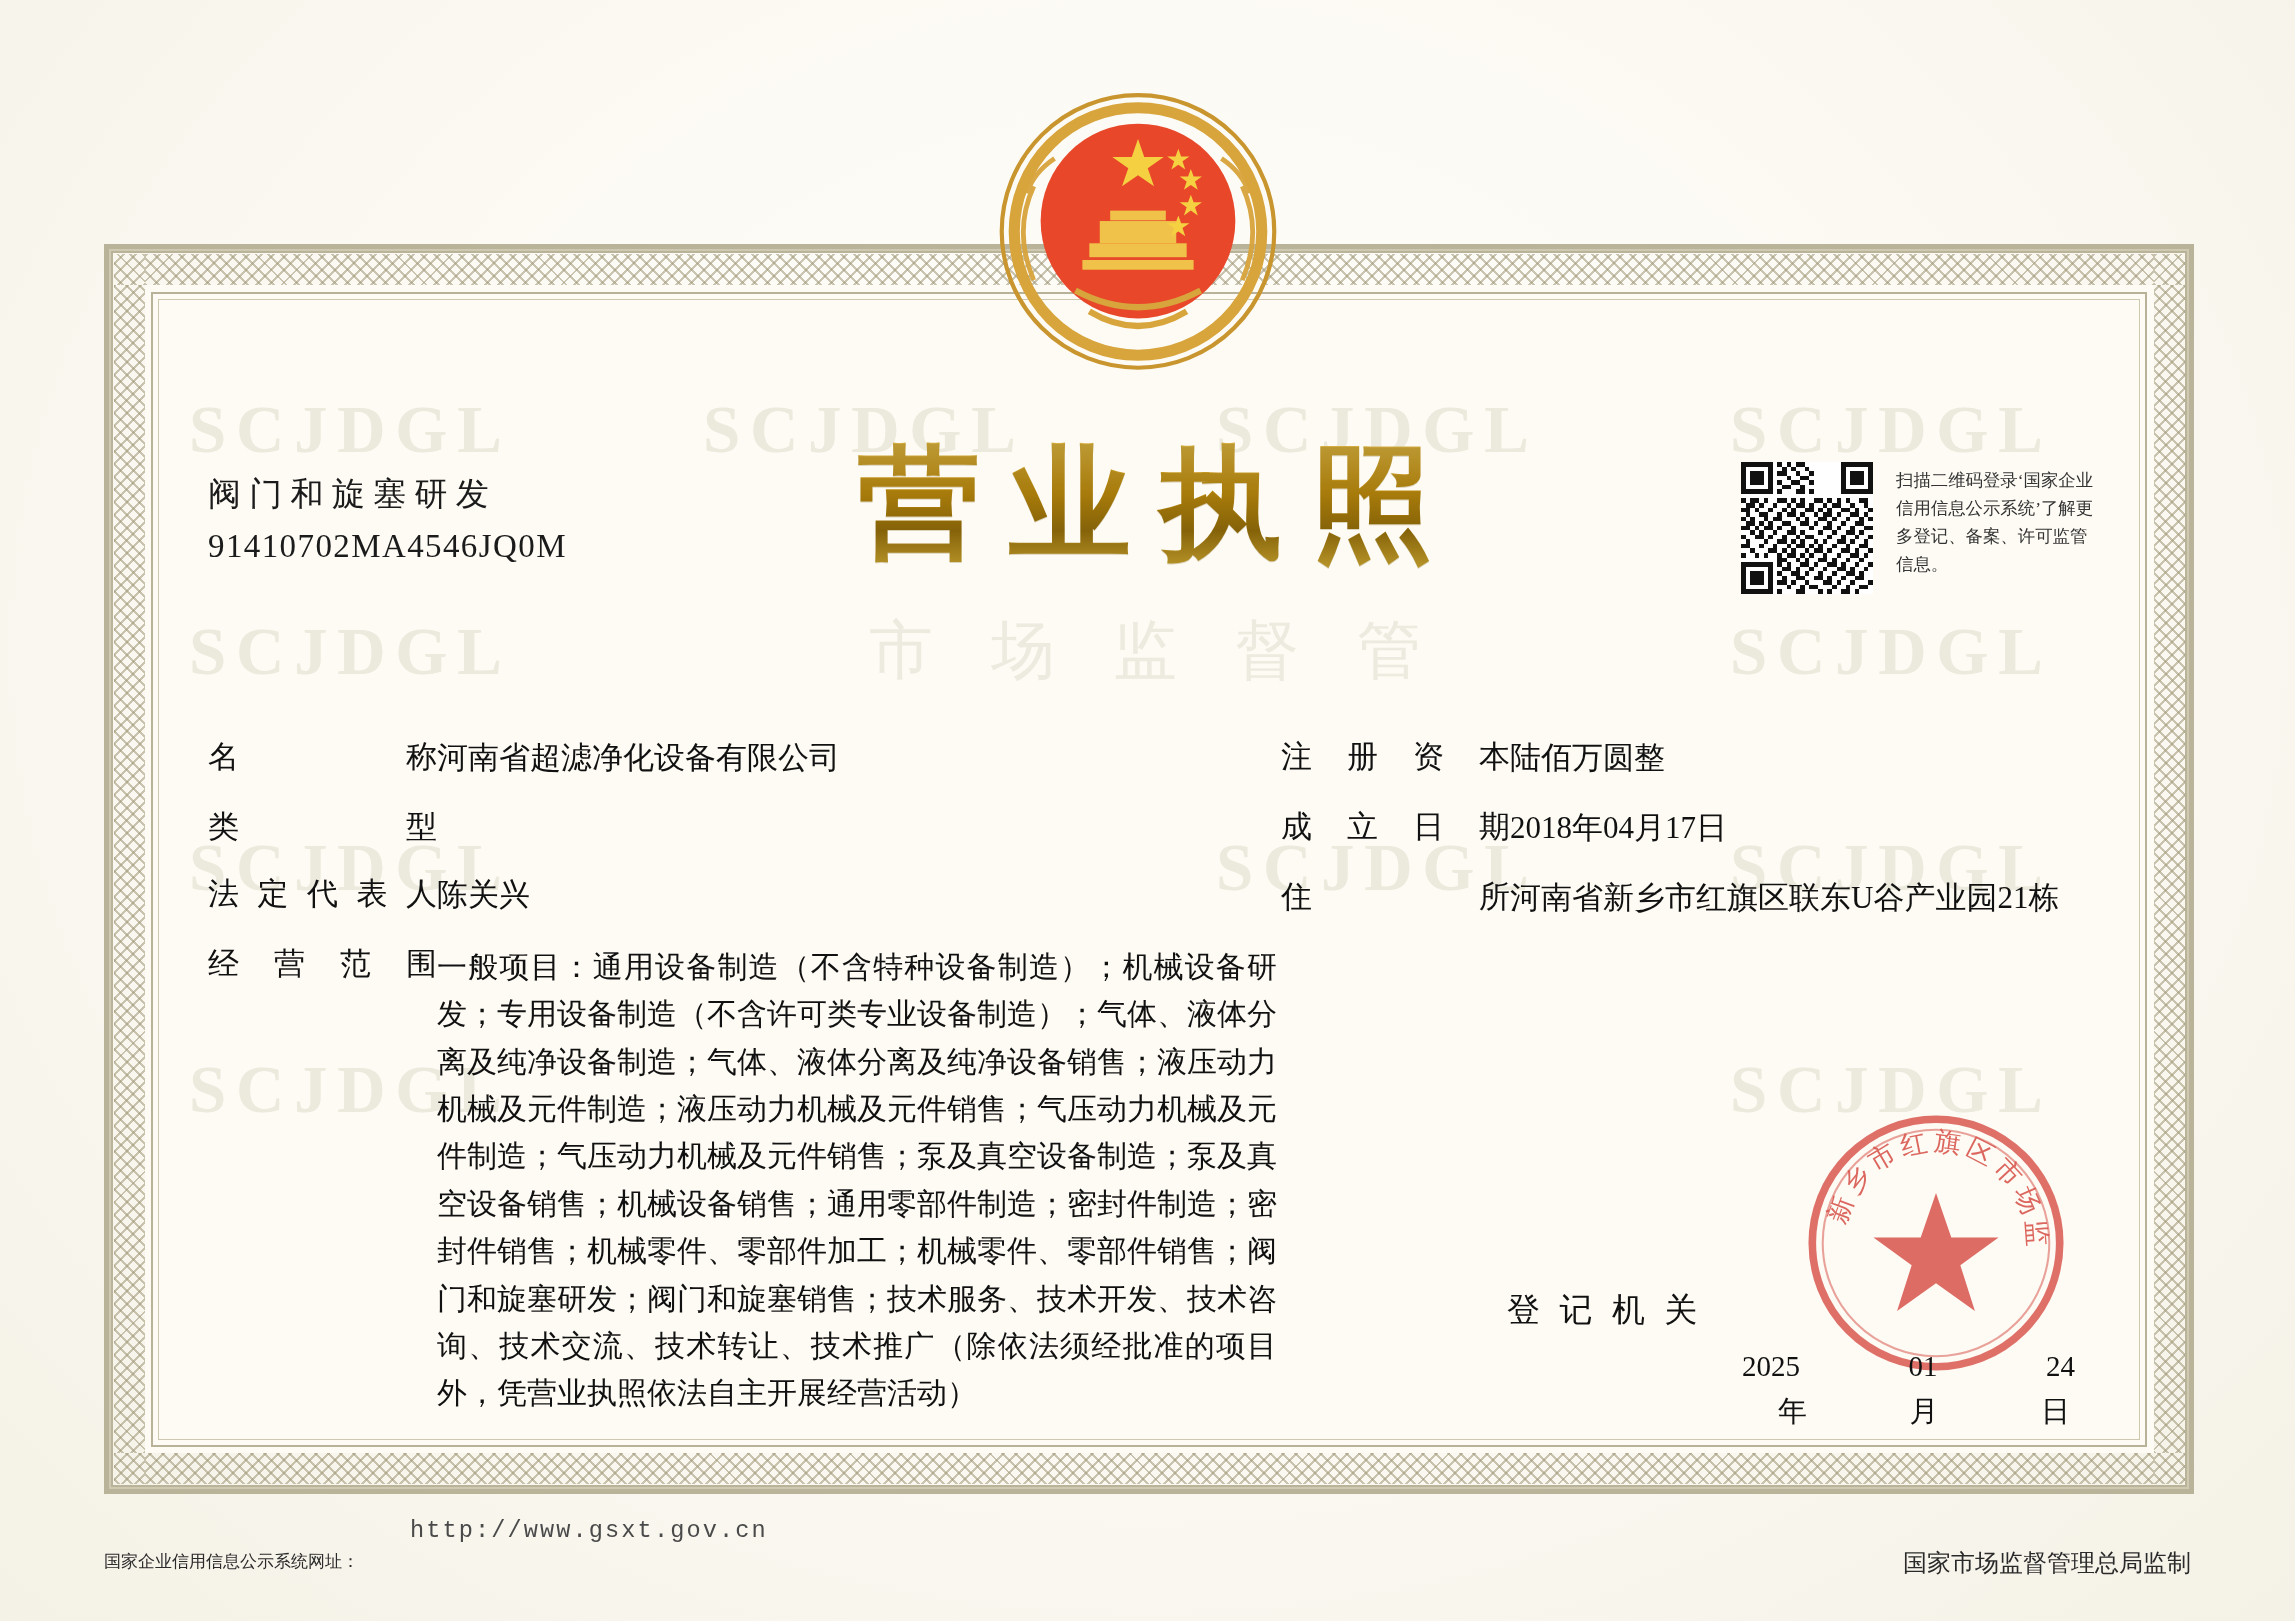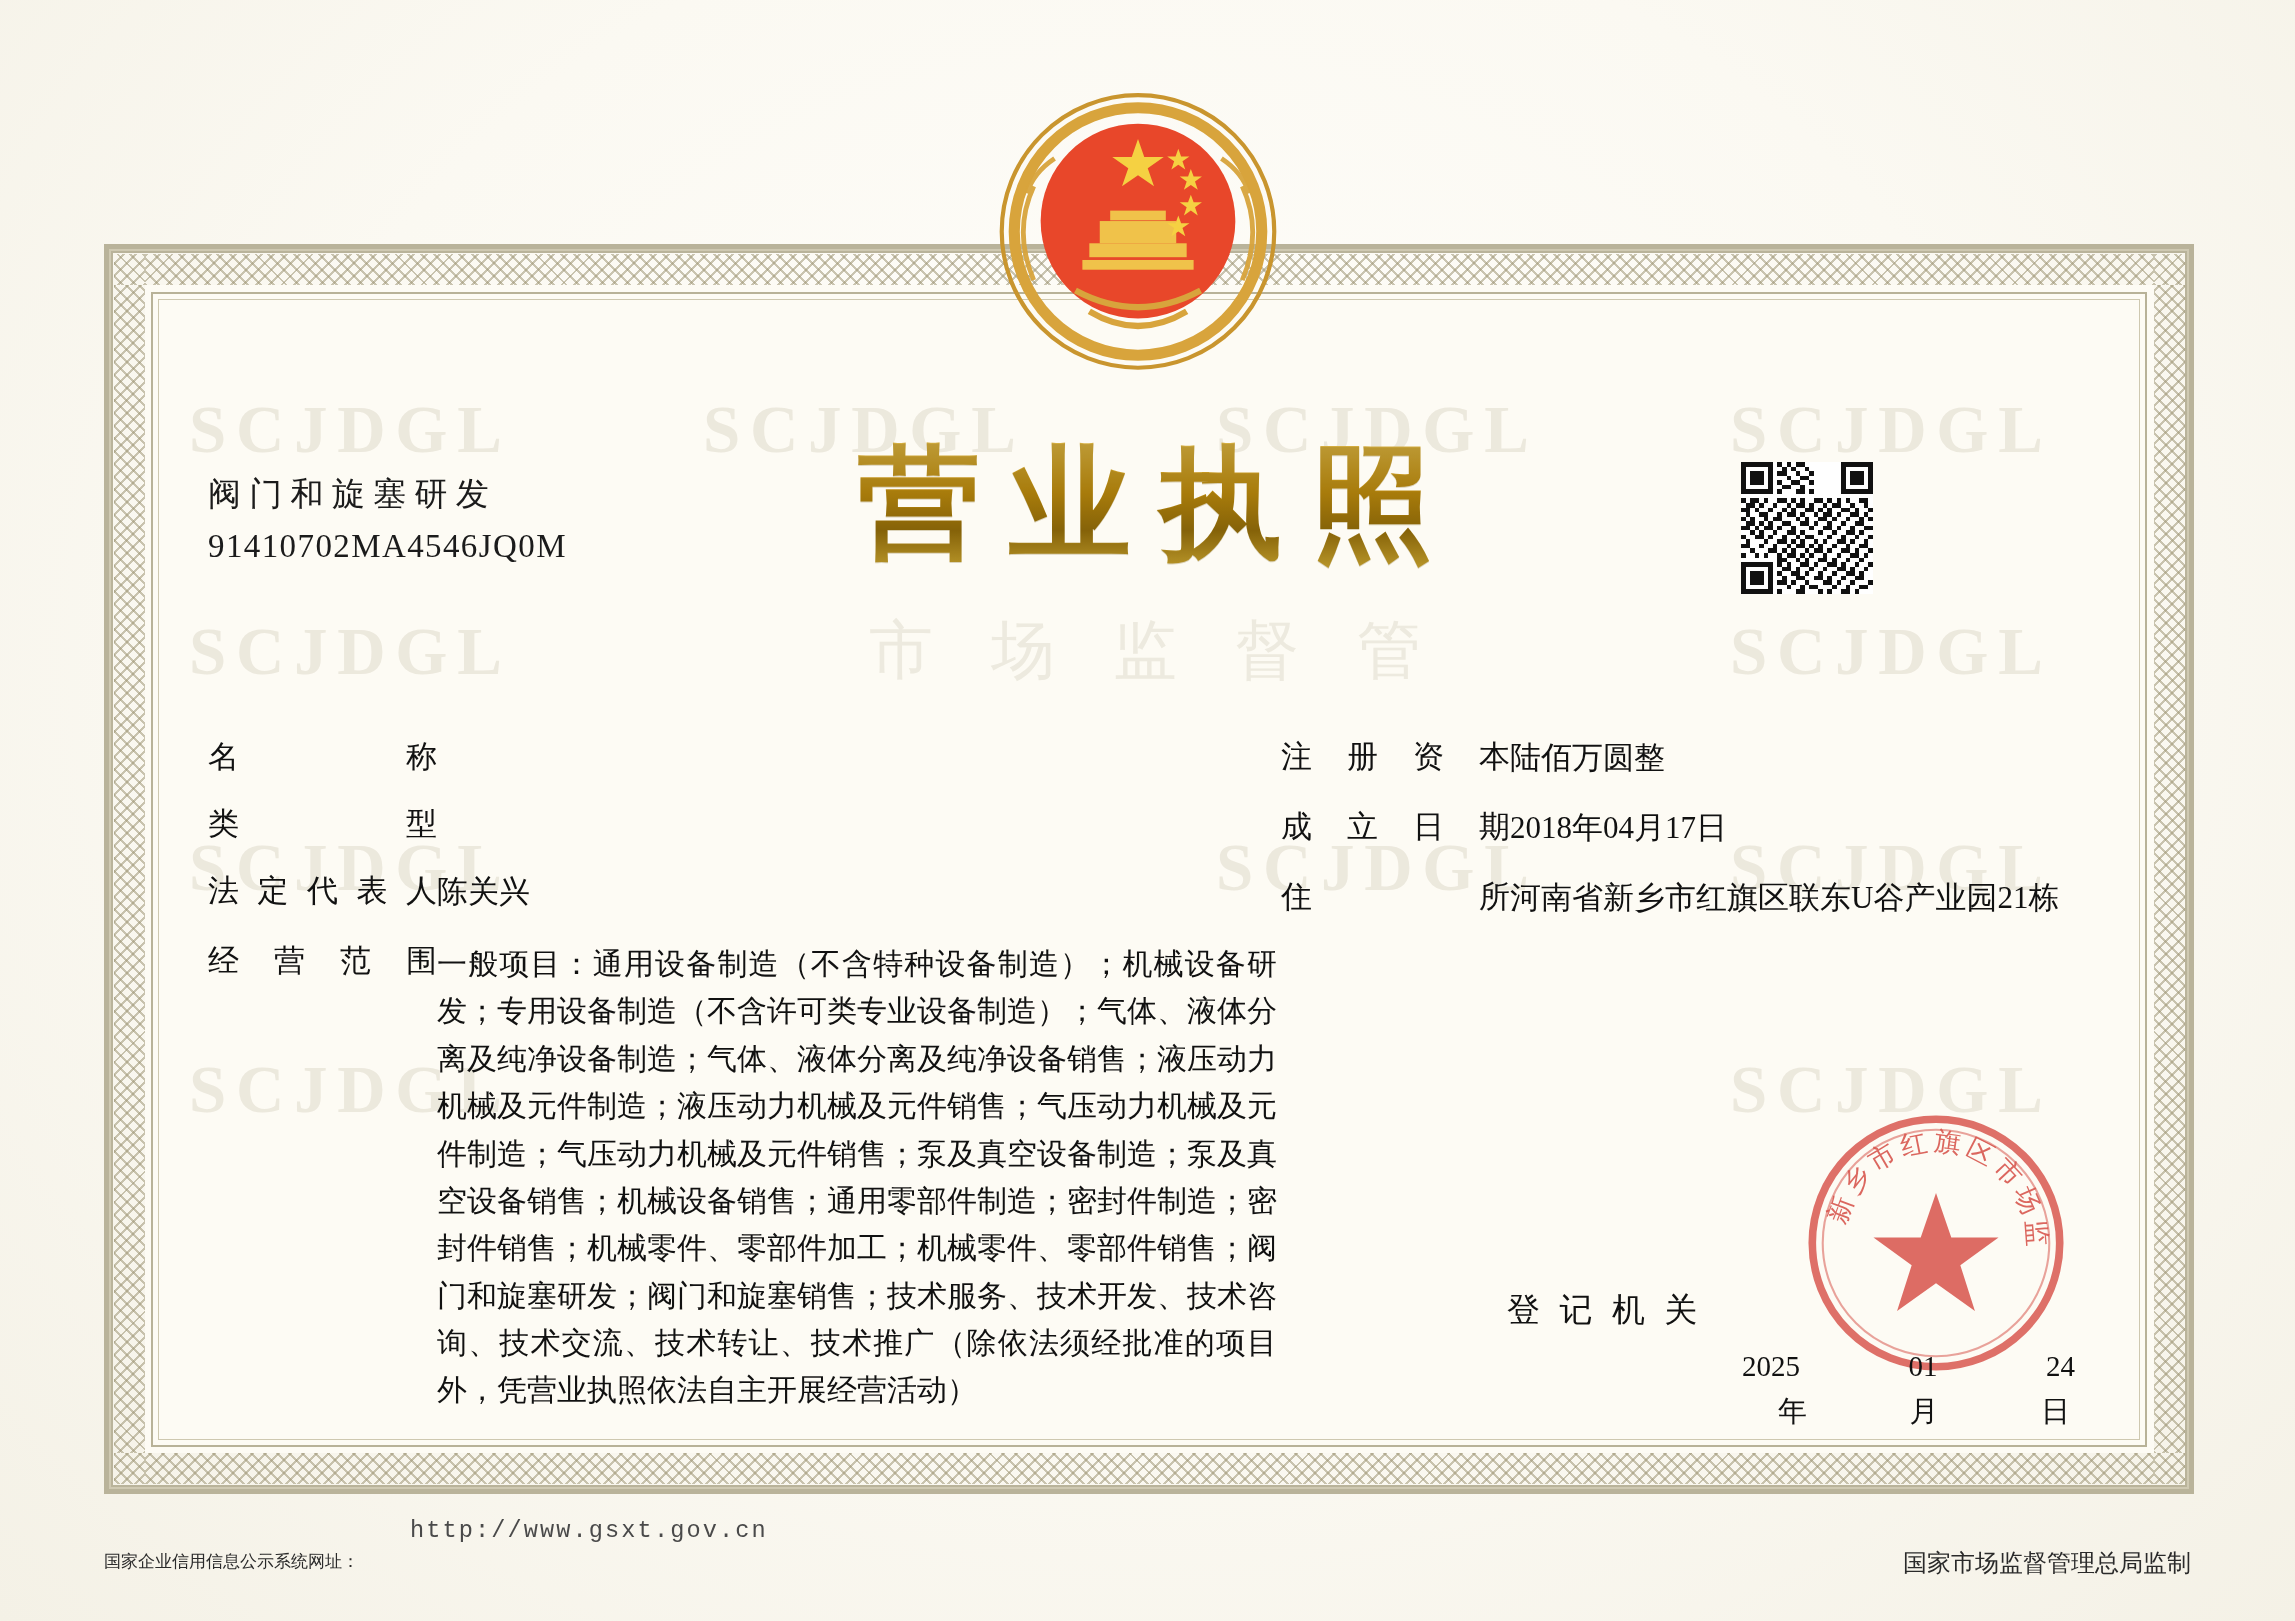--- a/index.html
+++ b/index.html
@@ -566,27 +566,29 @@
         <rect x="8" y="28" width="1" height="1"></rect>
           <rect x="12" y="28" width="2" height="1"></rect>
           <rect x="17" y="28" width="1" height="1"></rect>
         <rect x="19" y="28" width="1" height="1"></rect>
           <rect x="22" y="28" width="2" height="1"></rect>
           <rect x="25" y="28" width="1" height="1"></rect>
       </g>
     </svg>
   </div>
 
+  <div class="qr-note">扫描二维码登录‘国家企业信用信息公示系统’了解更多登记、备案、许可监管信息。</div>
 
   <div class="fields-left">
     <div class="row">
       <div class="lab">
         <span>名</span>
         <span>称</span>
       </div>
+      <div class="val">河南省超滤净化设备有限公司</div>
     </div>
 
     <div class="row">
       <div class="lab">
         <span>类</span>
         <span>型</span>
       </div>
     </div>
 
     <div class="row">

